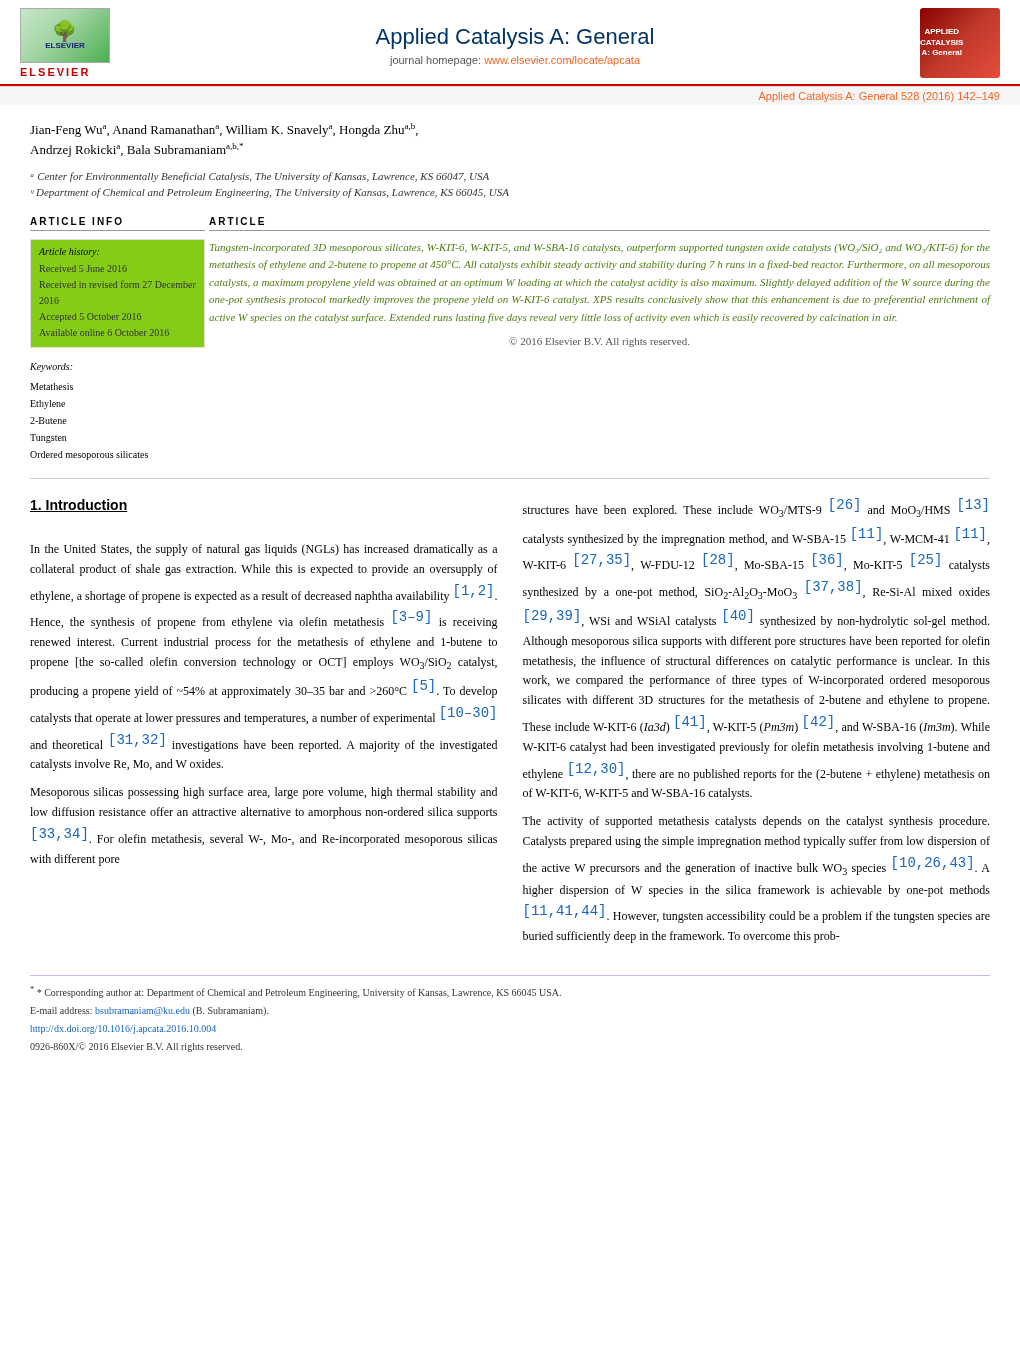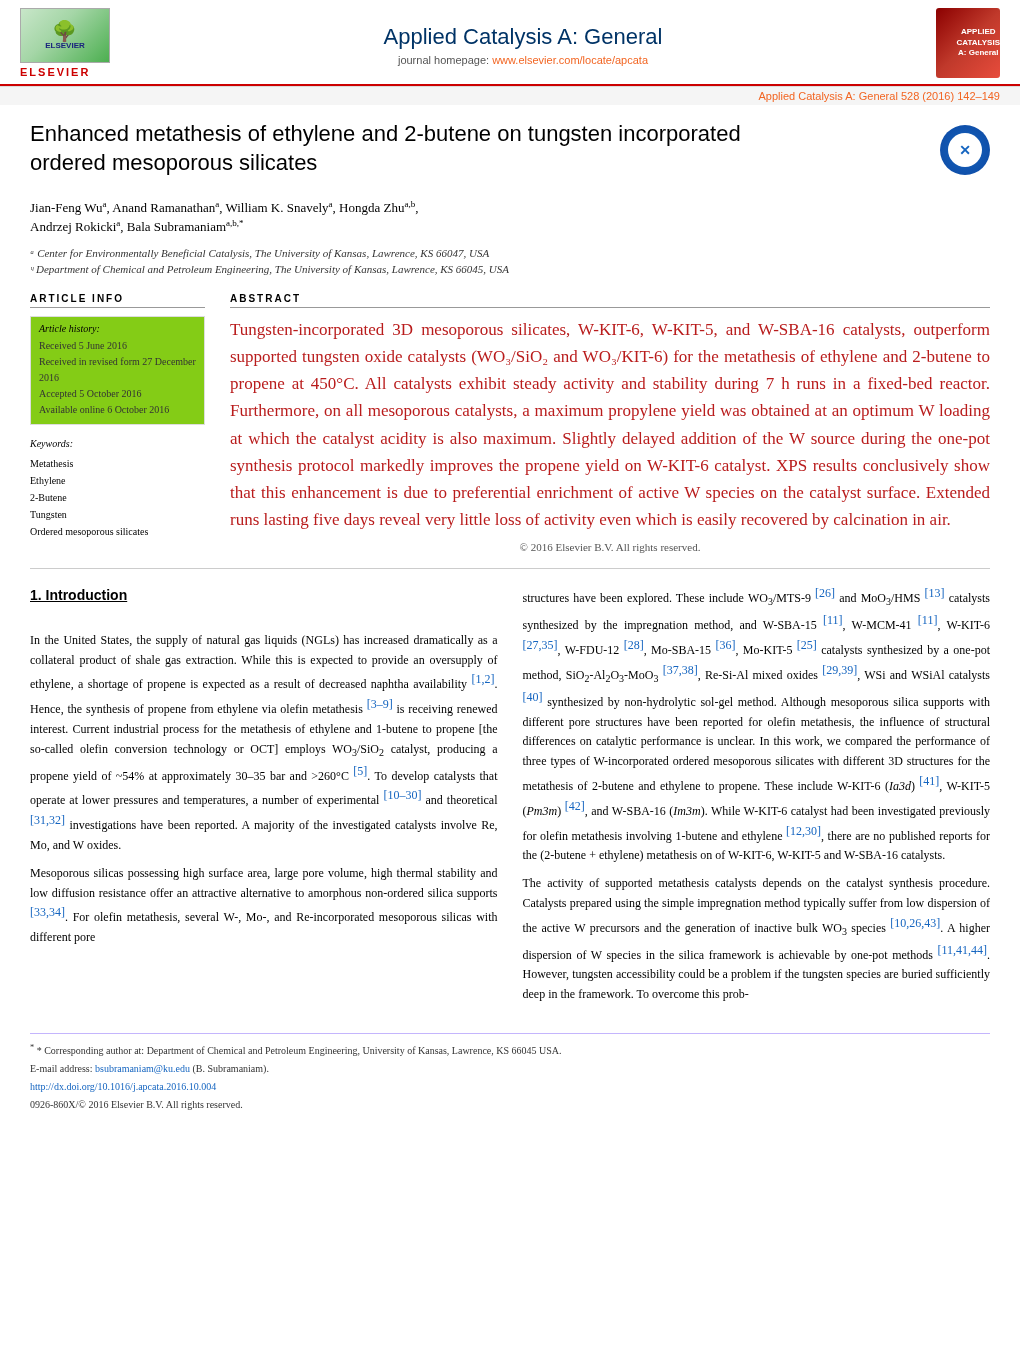--- a/index.html
+++ b/index.html
@@ -82,26 +82,26 @@
     .journal-homepage {
       font-size: 11px;
       font-family: Arial, sans-serif;
       color: #555;
     }
     .journal-homepage a {
       color: #f26522;
       text-decoration: none;
     }
     .catalysis-logo {
-      width: 64px;
+      width: 80px;
       height: 70px;
       background: linear-gradient(135deg, #8b0000 0%, #c0392b 50%, #e74c3c 100%);
       display: flex;
       align-items: center;
-      justify-content: flex-end;
+      justify-content: flex-start;
       border-radius: 3px;
     }
     .catalysis-logo-text {
       color: #fff;
       font-size: 8px;
       font-family: Arial, sans-serif;
       font-weight: bold;
       text-align: center;
       line-height: 1.3;
     }
@@ -176,21 +176,21 @@
     .affiliations {
       font-size: 11px;
       color: #333;
       margin-bottom: 15px;
       font-style: italic;
       line-height: 1.5;
     }
     
     .two-col {
       display: flex;
-      gap: 25px;
+      gap: 4px;
     }
     .left-col {
       width: 175px;
       flex-shrink: 0;
     }
     .right-col {
       flex: 1;
     }
     
     .section-header {
@@ -228,24 +228,25 @@
     }
     .keywords-box .kw-title {
       font-style: italic;
       margin-bottom: 3px;
     }
     .keywords-box .kw-item {
       display: block;
     }
     
     .abstract-text {
-      font-size: 17px;
+      font-size: 11px;
       line-height: 1.6;
       text-align: justify;
-      color: #b91c1c;
+      color: #4d7c0f;
+      font-style: italic;
     }
     .copyright-line {
       font-size: 11px;
       color: #555;
       text-align: center;
       margin-top: 8px;
     }
     
     .section-divider {
       border: none;
@@ -277,23 +278,24 @@
       text-decoration: underline;
     }
     .body-para {
       margin-bottom: 8px;
       font-size: 12px;
       line-height: 1.65;
       text-align: justify;
     }
     .ref {
       color: #1565c0;
-      font-size: 12px;
+      font-size: 14px;
       vertical-align: super;
       text-decoration: none;
+      font-family: Liberation Mono, monospace;
     }
     
     .article-footer {
       border-top: 1px solid #c4b5fd;
       margin-top: 20px;
       padding-top: 8px;
       font-size: 10px;
       color: #333;
     }
     .footnote-line {
@@ -345,28 +347,20 @@
       <div class="catalysis-logo-text">APPLIED<br>CATALYSIS<br>A: General</div>
     </div>
   </div>
 
   <div class="journal-ref-bar">
     <a href="#" class="blue-link">Applied Catalysis A: General 528 (2016) 142–149</a>
   </div>
 
   <div class="article-body">
 
-    <div class="title-row">
-      <div class="article-title">Enhanced metathesis of ethylene and 2-butene on tungsten incorporated ordered mesoporous silicates</div>
-      <div class="crossmark">
-        <div class="crossmark-inner">
-          <span class="crossmark-symbol">✕</span>
-        </div>
-      </div>
-    </div>
 
     <div class="authors">
       <span>Jian-Feng Wu<sup>a</sup>, Anand Ramanathan<sup>a</sup>, William K. Snavely<sup>a</sup>, Hongda Zhu<sup>a,b</sup>,</span><br>
       <span>Andrzej Rokicki<sup>a</sup>, Bala Subramaniam<sup>a,b,</sup><sup>*</sup></span>
     </div>
 
     <div class="affiliations">
       <div>ᵃ Center for Environmentally Beneficial Catalysis, The University of Kansas, Lawrence, KS 66047, USA</div>
       <div>ᶣ Department of Chemical and Petroleum Engineering, The University of Kansas, Lawrence, KS 66045, USA</div>
     </div>
@@ -387,21 +381,21 @@
           <div class="kw-title">Keywords:</div>
           <span class="kw-item">Metathesis</span>
           <span class="kw-item">Ethylene</span>
           <span class="kw-item">2-Butene</span>
           <span class="kw-item">Tungsten</span>
           <span class="kw-item">Ordered mesoporous silicates</span>
         </div>
       </div>
 
       <div class="right-col">
-        <div class="section-header">ABSTRACT</div>
+        <div class="section-header">ARTICLE</div>
         <div class="abstract-text">Tungsten-incorporated 3D mesoporous silicates, W-KIT-6, W-KIT-5, and W-SBA-16 catalysts, outperform supported tungsten oxide catalysts (WO₃/SiO₂ and WO₃/KIT-6) for the metathesis of ethylene and 2-butene to propene at 450°C. All catalysts exhibit steady activity and stability during 7 h runs in a fixed-bed reactor. Furthermore, on all mesoporous catalysts, a maximum propylene yield was obtained at an optimum W loading at which the catalyst acidity is also maximum. Slightly delayed addition of the W source during the one-pot synthesis protocol markedly improves the propene yield on W-KIT-6 catalyst. XPS results conclusively show that this enhancement is due to preferential enrichment of active W species on the catalyst surface. Extended runs lasting five days reveal very little loss of activity even which is easily recovered by calcination in air.</div>
         <div class="copyright-line">© 2016 Elsevier B.V. All rights reserved.</div>
       </div>
     </div>
 
     <hr class="section-divider">
 
     <div class="body-two-col">
       <div class="body-left">
         <div class="section-title">1. Introduction</div>

